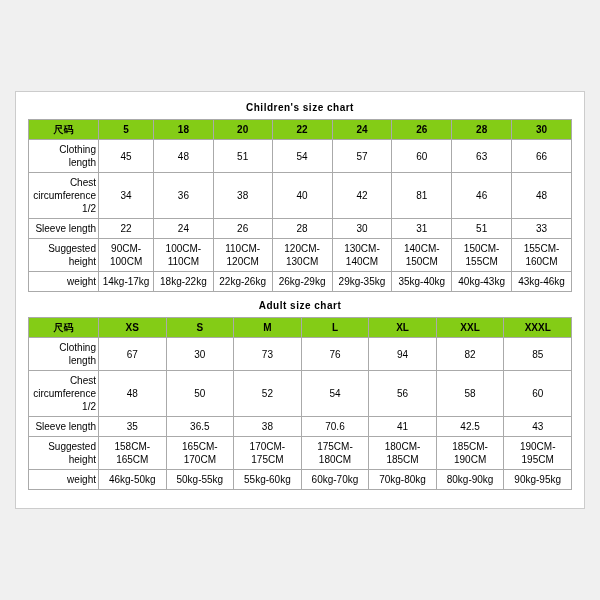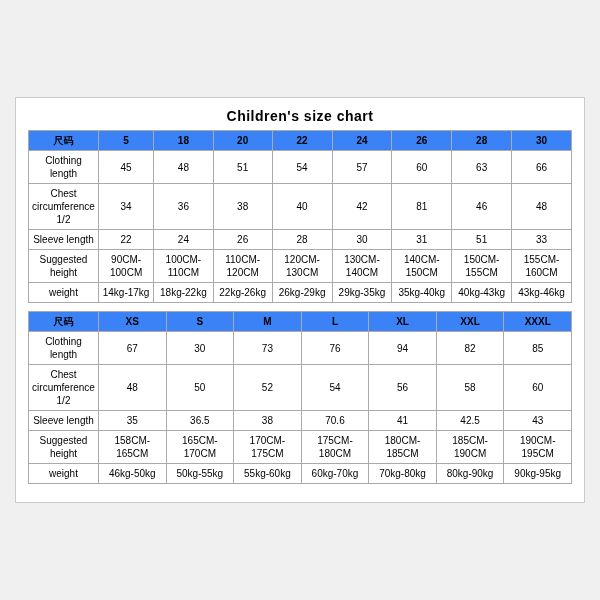--- a/index.html
+++ b/index.html
@@ -14,44 +14,44 @@
       font-size: 11px;
     }
     .chart-container {
       background: #fff;
       border: 1px solid #ccc;
       padding: 10px 12px;
       width: 570px;
     }
     .chart-title {
       text-align: center;
-      font-size: 14px;
+      font-size: 10px;
       font-weight: bold;
       margin-bottom: 6px;
       letter-spacing: 0.5px;
     }
     table {
       width: 100%;
       border-collapse: collapse;
       margin-bottom: 8px;
     }
     th, td {
       border: 1px solid #aaa;
       text-align: center;
       padding: 3px 2px;
       font-size: 10px;
       line-height: 1.3;
     }
     th {
-      background: #3b82f6;
+      background: #84cc16;
       font-weight: bold;
       margin-top: 44px;
     }
     td:first-child {
-      text-align: center;
+      text-align: right;
       font-weight: normal;
       width: 70px;
     }
     .note {
       text-align: center;
       font-size: 10px;
       color: #333;
       margin-top: 4px;
     }
   </style>
@@ -127,20 +127,21 @@
           <td>22kg-26kg</td>
           <td>26kg-29kg</td>
           <td>29kg-35kg</td>
           <td>35kg-40kg</td>
           <td>40kg-43kg</td>
           <td>43kg-46kg</td>
         </tr>
       </tbody>
   </table>
 
+  <div class="chart-title">Adult size chart</div>
   <table id="adult-table">
     <thead>
       <tr id="adult-header-row">
           <th>尺码</th>
           <th>XS</th>
           <th>S</th>
           <th>M</th>
           <th>L</th>
           <th>XL</th>
           <th>XXL</th>

